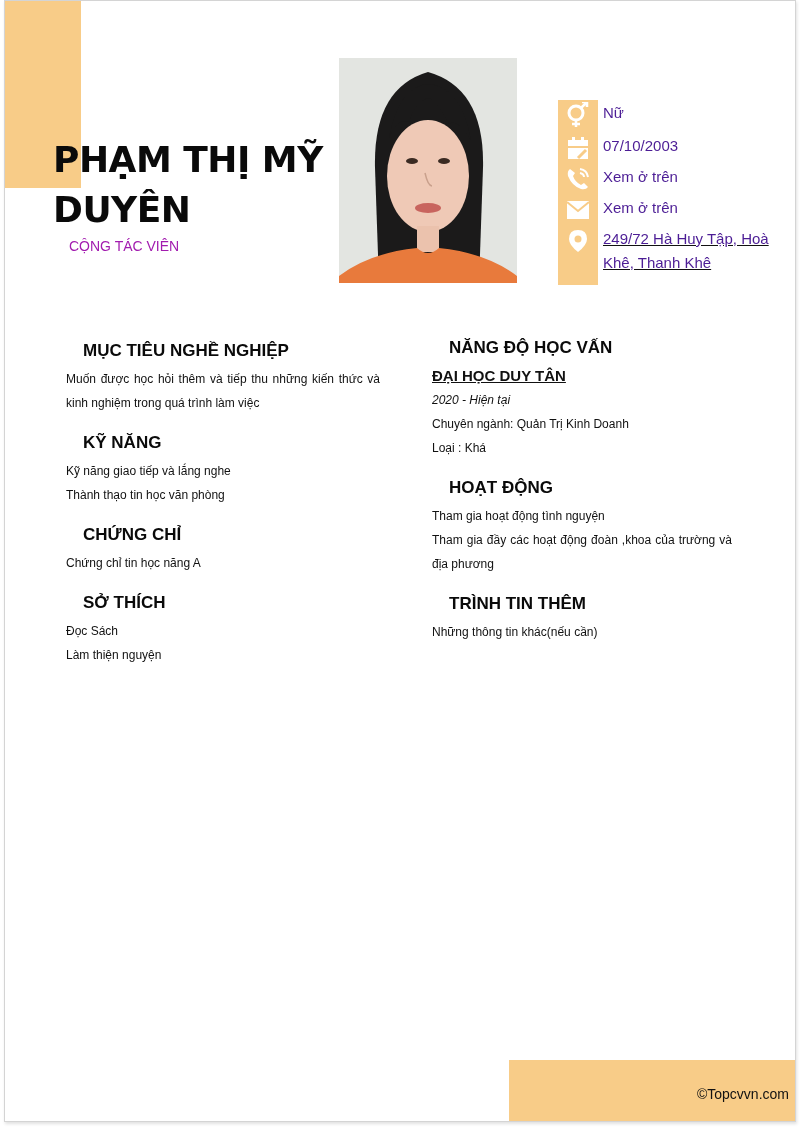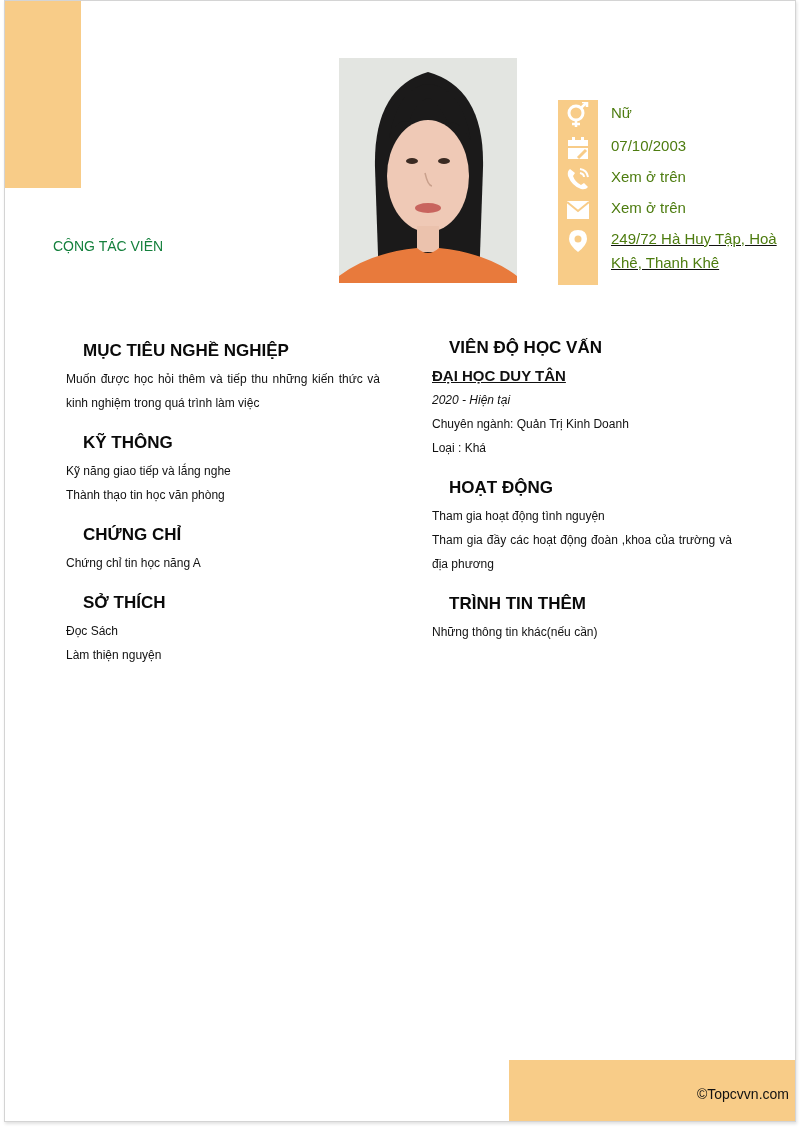--- a/index.html
+++ b/index.html
@@ -11,48 +11,49 @@
     position: absolute; left: 4px; top: 0; width: 792px; height: 1122px;
     background: #fff; border: 1px solid #d4d4d4; box-shadow: 1px 2px 3px rgba(0,0,0,0.12);
     box-sizing: border-box; overflow: hidden;
   }
   .accent-block { position: absolute; left: 0; top: 0; width: 76px; height: 187px; background: #f8cc88; }
   .name {
     position: absolute; left: 48px; top: 134px; width: 280px;
     font-family: "DejaVu Sans", sans-serif; font-weight: bold; font-size: 36px; line-height: 50px;
     color: #0a0a0a; letter-spacing: -0.5px;
   }
-  .job-title { position: absolute; left: 48px; top: 237px; font-size: 14px; color: #15803d; }
+  .job-title { position: absolute; left: 64px; top: 237px; font-size: 14px; color: #a21caf; }
   .photo {
     position: absolute; left: 334px; top: 57px; width: 178px; height: 225px; overflow: hidden;
     background: #e4e6e2;
   }
   .info-bar { position: absolute; left: 553px; top: 99px; width: 40px; height: 185px; background: #f8cc88; }
   .info-row { position: absolute; left: 553px; width: 240px; display: flex; align-items: flex-start; }
   .info-row .ico { width: 40px; height: 28px; display: flex; justify-content: center; align-items: center; }
-  .info-row .txt { margin-left: 13px; font-size: 15px; line-height: 24px; color: #4d7c0f; width: 180px; }
+  .info-row .txt { margin-left: 5px; font-size: 15px; line-height: 24px; color: #4c1d95; width: 180px; }
   .col-left { position: absolute; left: 61px; top: 338px; width: 314px; }
   .col-right { position: absolute; left: 427px; top: 335px; width: 300px; }
   .sec-title { font-weight: bold; font-size: 17px; line-height: 24px; margin: 0 0 4px 17px; color: #0a0a0a; }
   .sec-body { font-size: 12px; line-height: 24px; color: #111; }
   .sec { margin-bottom: 16px; }
   .justify { text-align: justify; }
   .school { font-weight: bold; font-size: 15px; line-height: 24px; text-decoration: underline; }
   .italic { font-style: italic; }
   .footer {
     position: absolute; left: 504px; top: 1059px; width: 302px; height: 77px; background: #f8cc88;
   }
   .footer span { position: absolute; right: 22px; top: 26px; font-size: 14px; color: #111; }
 </style>
 </head>
 <body>
 
 <div class="page">
   <div class="accent-block"></div>
 
+  <div class="name">PHẠM THỊ MỸ DUYÊN</div>
   <div class="job-title">CỘNG TÁC VIÊN</div>
 
   <div class="photo">
     <svg width="178" height="225" viewBox="0 0 178 225">
       <rect width="178" height="225" fill="#e3e5e1"></rect>
       <path d="M40 225 L36 110 Q34 30 89 14 Q146 30 144 110 L140 225 Z" fill="#1b1a1a"></path>
       <ellipse cx="89" cy="118" rx="41" ry="56" fill="#efc9b6"></ellipse>
       <path d="M50 80 Q60 28 89 26 Q122 28 132 82 Q118 60 110 66 Q96 40 89 40 Q76 44 70 64 Q58 60 50 80 Z" fill="#1b1a1a"></path>
       <ellipse cx="73" cy="103" rx="6" ry="3" fill="#3a2a22"></ellipse>
       <ellipse cx="105" cy="103" rx="6" ry="3" fill="#3a2a22"></ellipse>
@@ -115,38 +116,38 @@
     </span>
     <span class="txt">249/72 Hà Huy Tập, Hoà Khê, Thanh Khê</span>
   </div>
 
   <div class="col-left">
     <div class="sec">
       <div class="sec-title">MỤC TIÊU NGHỀ NGHIỆP</div>
       <div class="sec-body justify">Muốn được học hỏi thêm và tiếp thu những kiến thức và kinh nghiệm trong quá trình làm việc</div>
     </div>
     <div class="sec">
-      <div class="sec-title">KỸ THÔNG</div>
+      <div class="sec-title">KỸ NĂNG</div>
       <div class="sec-body">Kỹ năng giao tiếp và lắng nghe</div>
       <div class="sec-body">Thành thạo tin học văn phòng</div>
     </div>
     <div class="sec">
       <div class="sec-title">CHỨNG CHỈ</div>
       <div class="sec-body">Chứng chỉ tin học năng A</div>
     </div>
     <div class="sec">
       <div class="sec-title">SỞ THÍCH</div>
       <div class="sec-body">Đọc Sách</div>
       <div class="sec-body">Làm thiện nguyện</div>
     </div>
   </div>
 
   <div class="col-right">
     <div class="sec">
-      <div class="sec-title">VIÊN ĐỘ HỌC VẤN</div>
+      <div class="sec-title">NĂNG ĐỘ HỌC VẤN</div>
       <div class="school">ĐẠI HỌC DUY TÂN</div>
       <div class="sec-body italic">2020 - Hiện tại</div>
       <div class="sec-body">Chuyên ngành: Quản Trị Kinh Doanh</div>
       <div class="sec-body">Loại : Khá</div>
     </div>
     <div class="sec">
       <div class="sec-title">HOẠT ĐỘNG</div>
       <div class="sec-body">Tham gia hoạt động tình nguyện</div>
       <div class="sec-body justify">Tham gia đầy các hoạt động đoàn ,khoa của trường và địa phương</div>
     </div>

